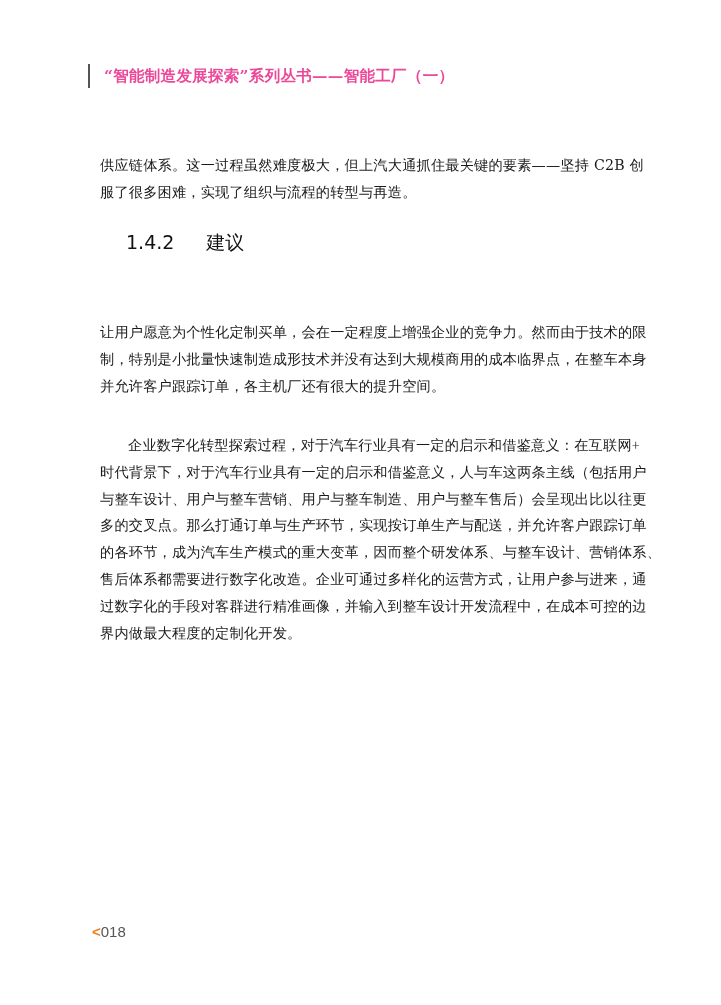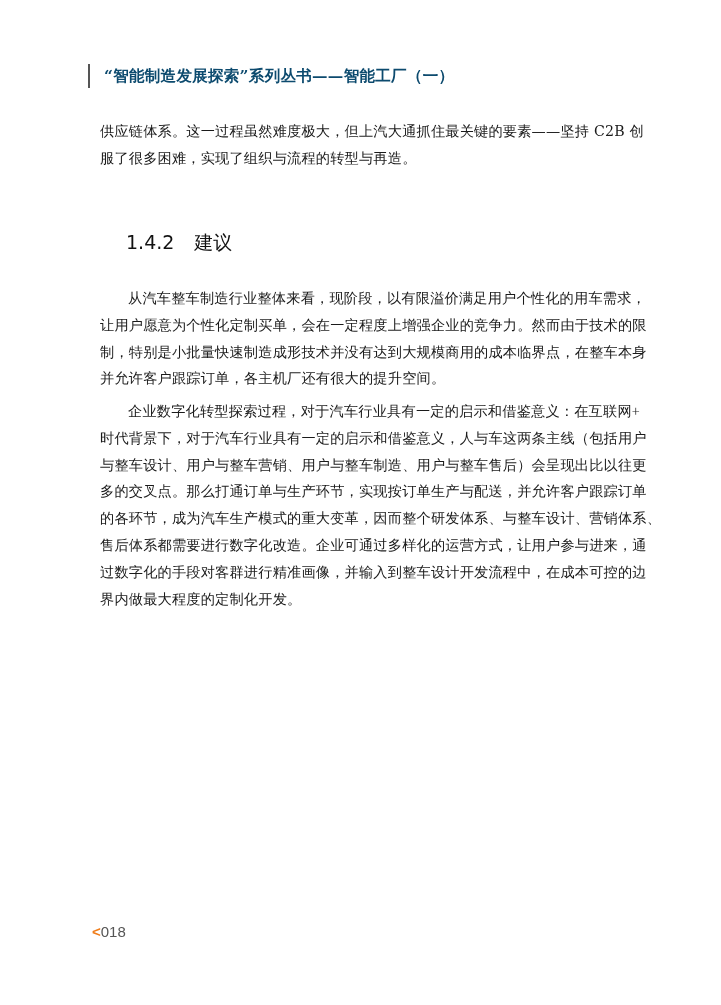--- a/index.html
+++ b/index.html
@@ -26,28 +26,29 @@
     .header-bar {
       width: 2px;
       height: 24px;
       background: #555555;
       margin-right: 14px;
     }
     .header-title {
       font-family: "DejaVu Serif", "Liberation Serif", serif;
       font-weight: bold;
       font-size: 15.5px;
-      color: #0c4a6e;
+      color: #ec4899;
       letter-spacing: 0.3px;
       white-space: nowrap;
     }
     .content {
       position: absolute;
       left: 100px;
       width: 540px;
+      margin-top: 34px;
     }
     .para {
       font-size: 14.2px;
       line-height: 26.8px;
       margin: 0;
       text-align: justify;
       text-justify: inter-character;
       letter-spacing: 0.2px;
     }
     .para .line {
@@ -64,21 +65,21 @@
     .section-heading {
       position: absolute;
       left: 126px;
       top: 230px;
       font-family: "DejaVu Sans", "Liberation Sans", sans-serif;
       font-size: 19px;
       color: #111111;
       white-space: nowrap;
     }
     .section-heading .num {
-      margin-right: 20px;
+      margin-right: 32px;
     }
     .page-number {
       position: absolute;
       left: 92px;
       top: 923px;
       font-family: "Liberation Sans", "DejaVu Sans", sans-serif;
       font-size: 15px;
       color: #555555;
     }
     .page-number .chev {
@@ -100,21 +101,20 @@
     <span class="line last">服了很多困难，实现了组织与流程的转型与再造。</span>
   </p>
 </div>
 
 <div class="section-heading">
   <span class="num">1.4.2</span><span>建议</span>
 </div>
 
 <div class="content" style="top:285px;">
   <p class="para">
-    <span class="line indent">从汽车整车制造行业整体来看，现阶段，以有限溢价满足用户个性化的用车需求，</span>
     <span class="line">让用户愿意为个性化定制买单，会在一定程度上增强企业的竞争力。然而由于技术的限</span>
     <span class="line">制，特别是小批量快速制造成形技术并没有达到大规模商用的成本临界点，在整车本身</span>
     <span class="line last">并允许客户跟踪订单，各主机厂还有很大的提升空间。</span>
   </p>
 </div>
 
 <div class="content" style="top:398px;font-family:Liberation Serif, serif;">
   <p class="para">
     <span class="line indent">企业数字化转型探索过程，对于汽车行业具有一定的启示和借鉴意义：在互联网+</span>
     <span class="line">时代背景下，对于汽车行业具有一定的启示和借鉴意义，人与车这两条主线（包括用户</span>

